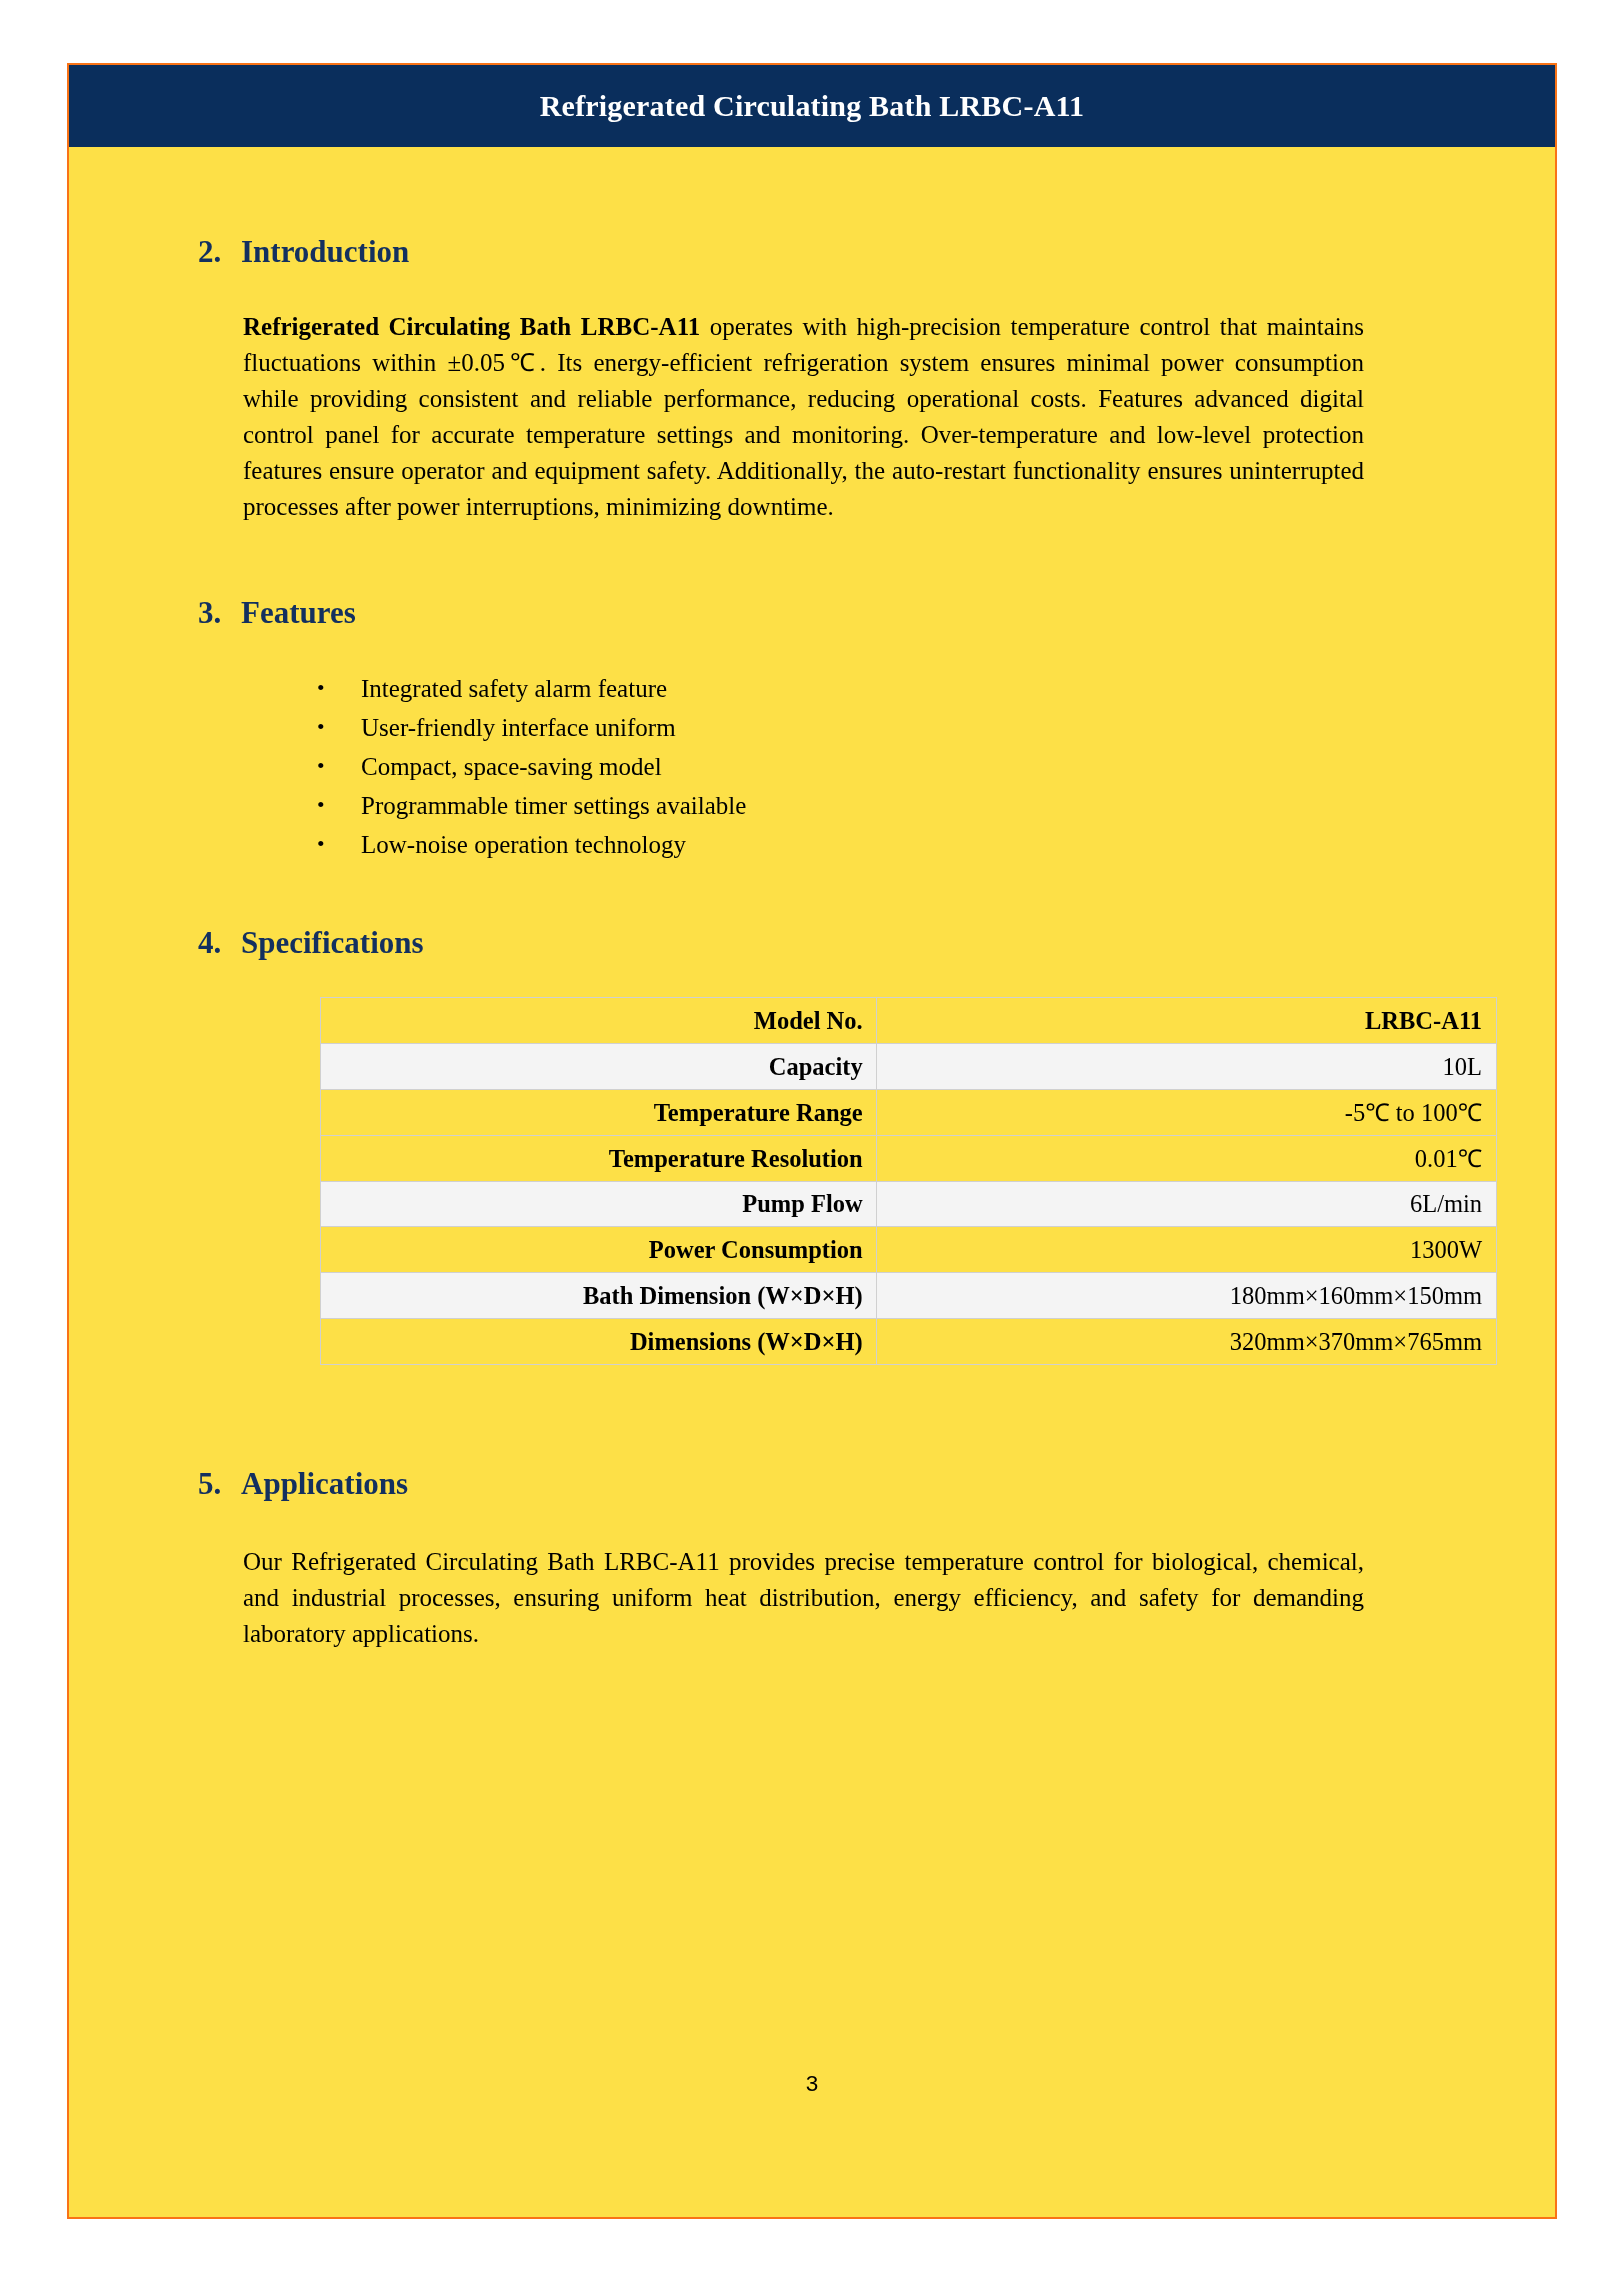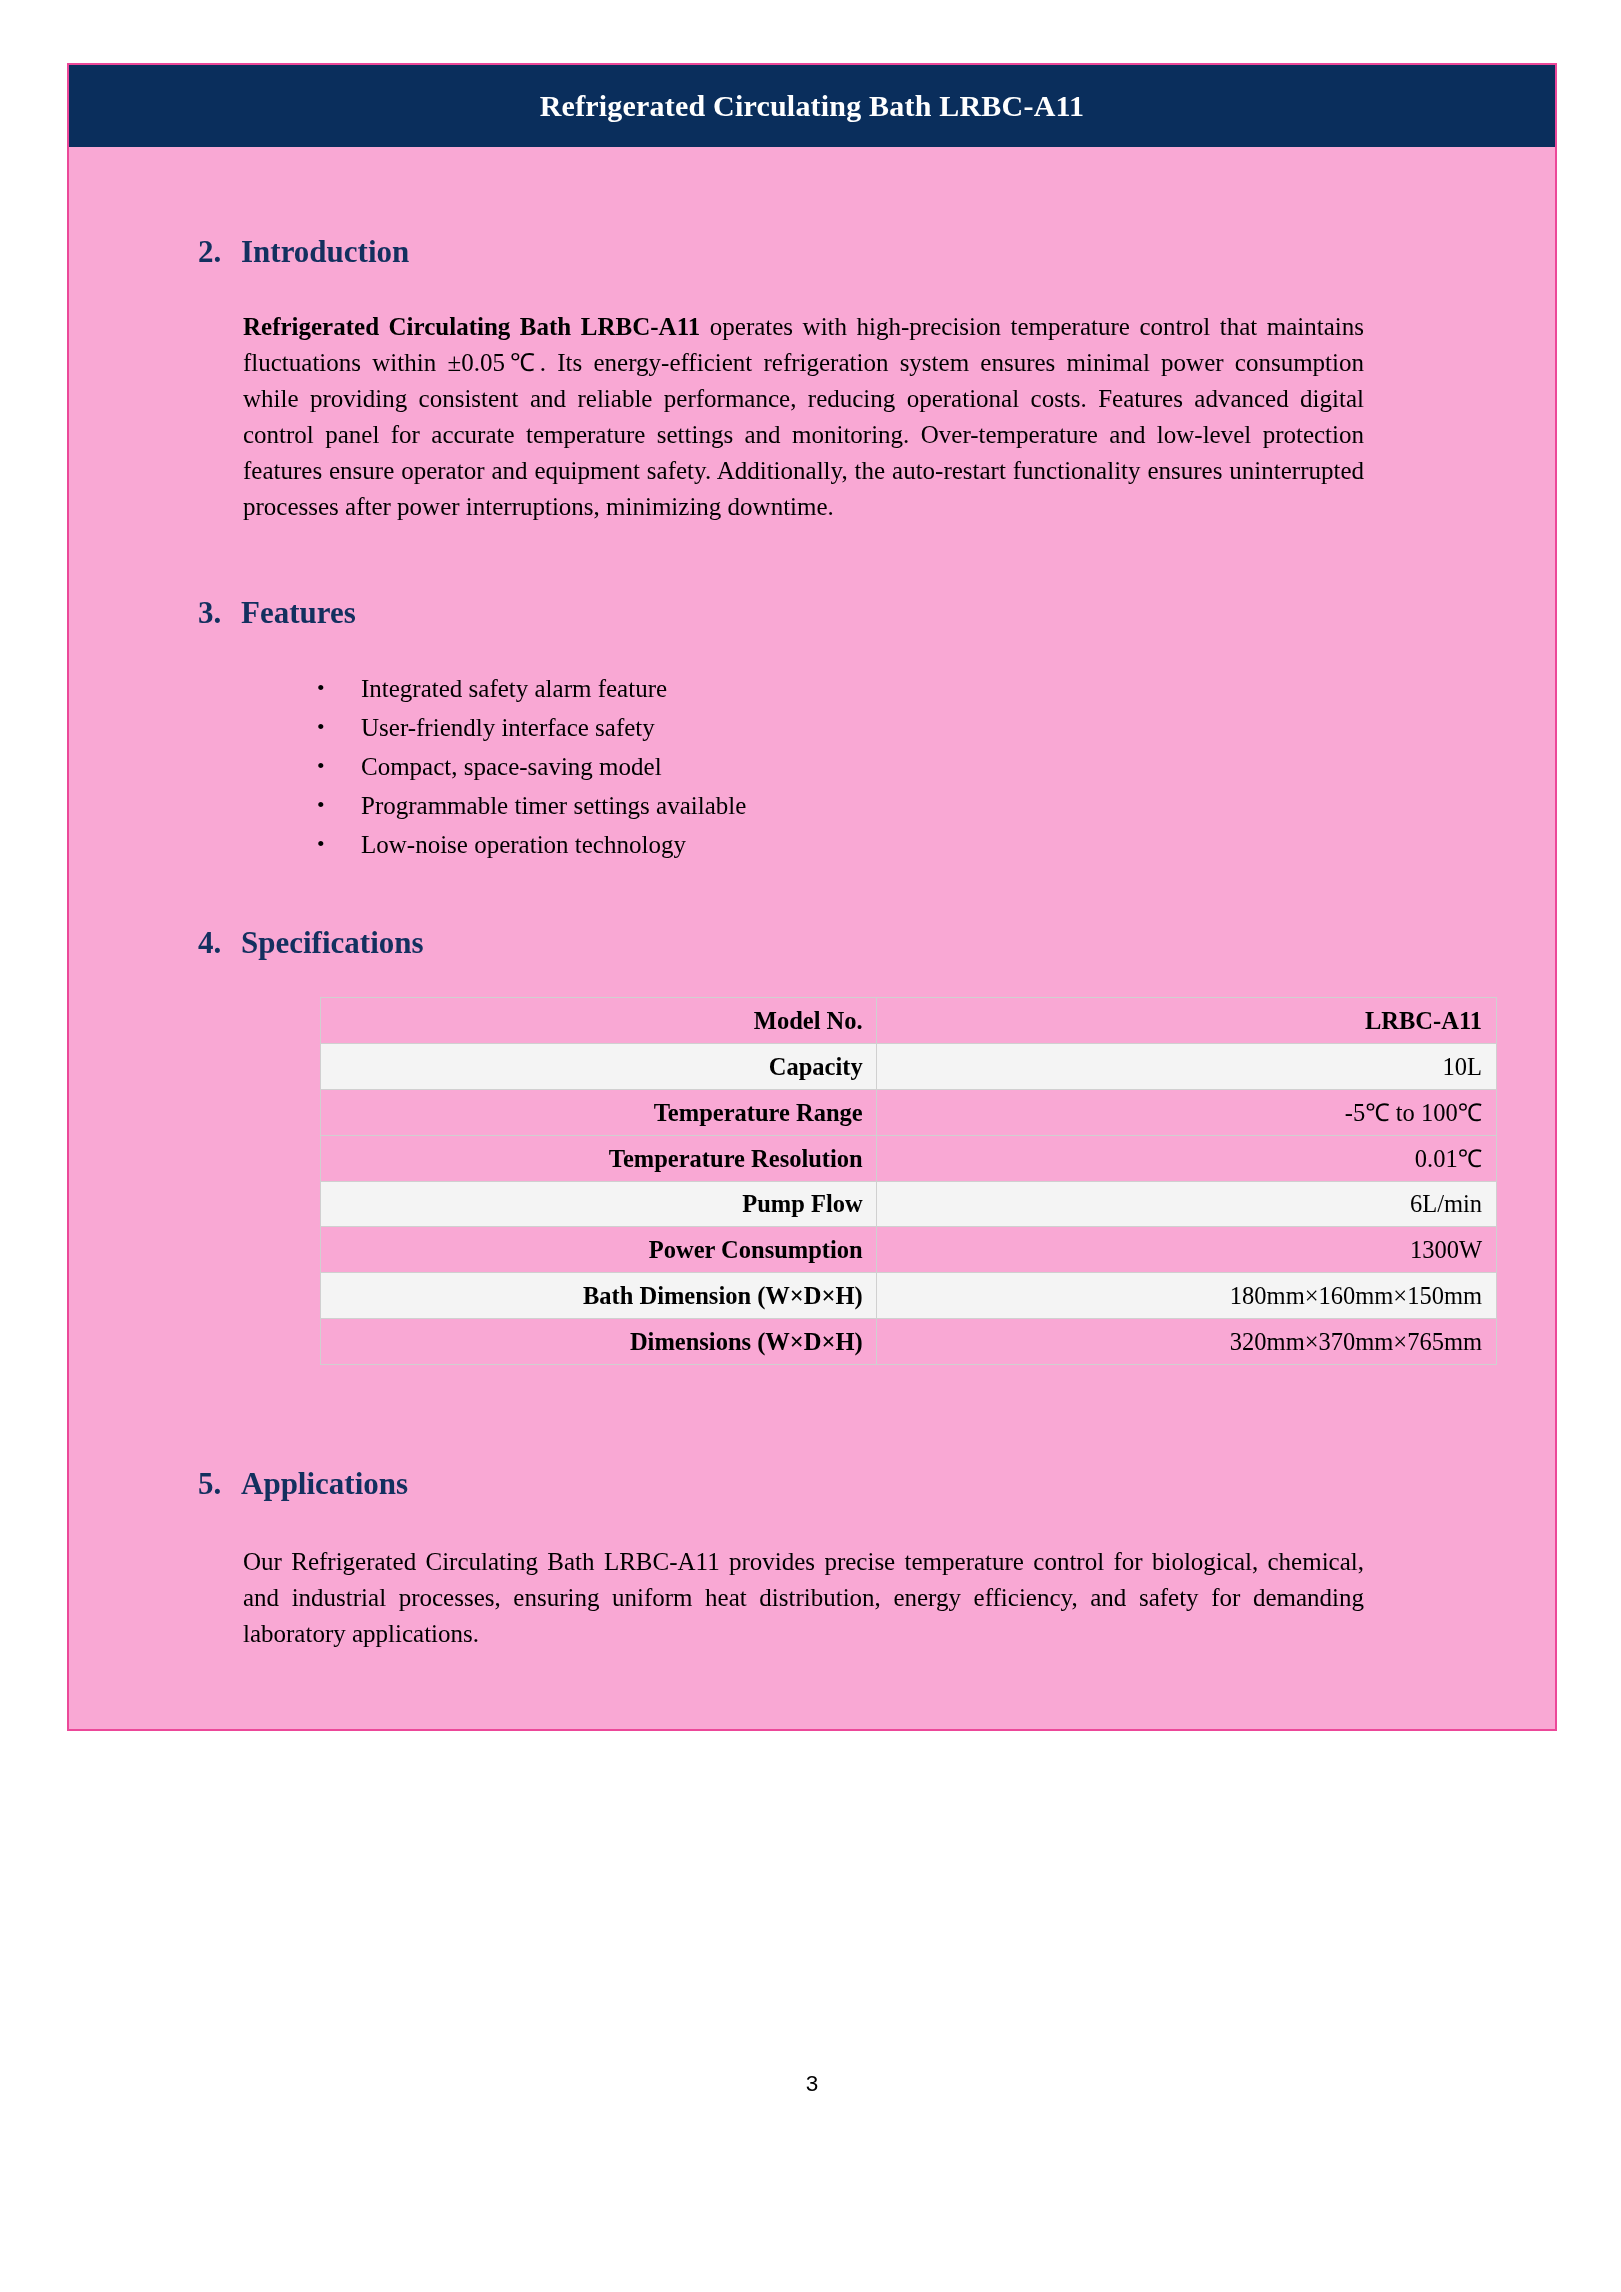--- a/index.html
+++ b/index.html
@@ -14,24 +14,24 @@
     font-family: "Liberation Serif", serif;
     -webkit-font-smoothing: antialiased;
   }
 
   
   #page-frame {
     position: absolute;
     left: 67px;
     top: 63px;
     width: 1490px;
-    height: 1668px;
-    border: 2px solid #ec4899;
+    height: 2156px;
+    border: 2px solid #f97316;
     box-sizing: border-box;
-    background: #f9a8d4;
+    background: #fde047;
   }
 
   
   #header-bar {
     position: absolute;
     left: 0;
     top: 0;
     width: 100%;
     height: 82px;
     background: #0a2e5c;
@@ -204,21 +204,21 @@
         <span class="htext">Features</span>
       </div>
       <div class="sp-feat-head"></div>
       <ul class="features">
         <li>
           <span class="bullet">•</span>
           <span>Integrated safety alarm feature</span>
         </li>
         <li>
           <span class="bullet">•</span>
-          <span>User-friendly interface safety</span>
+          <span>User-friendly interface uniform</span>
         </li>
         <li>
           <span class="bullet">•</span>
           <span>Compact, space-saving model</span>
         </li>
         <li>
           <span class="bullet">•</span>
           <span>Programmable timer settings available</span>
         </li>
         <li>

